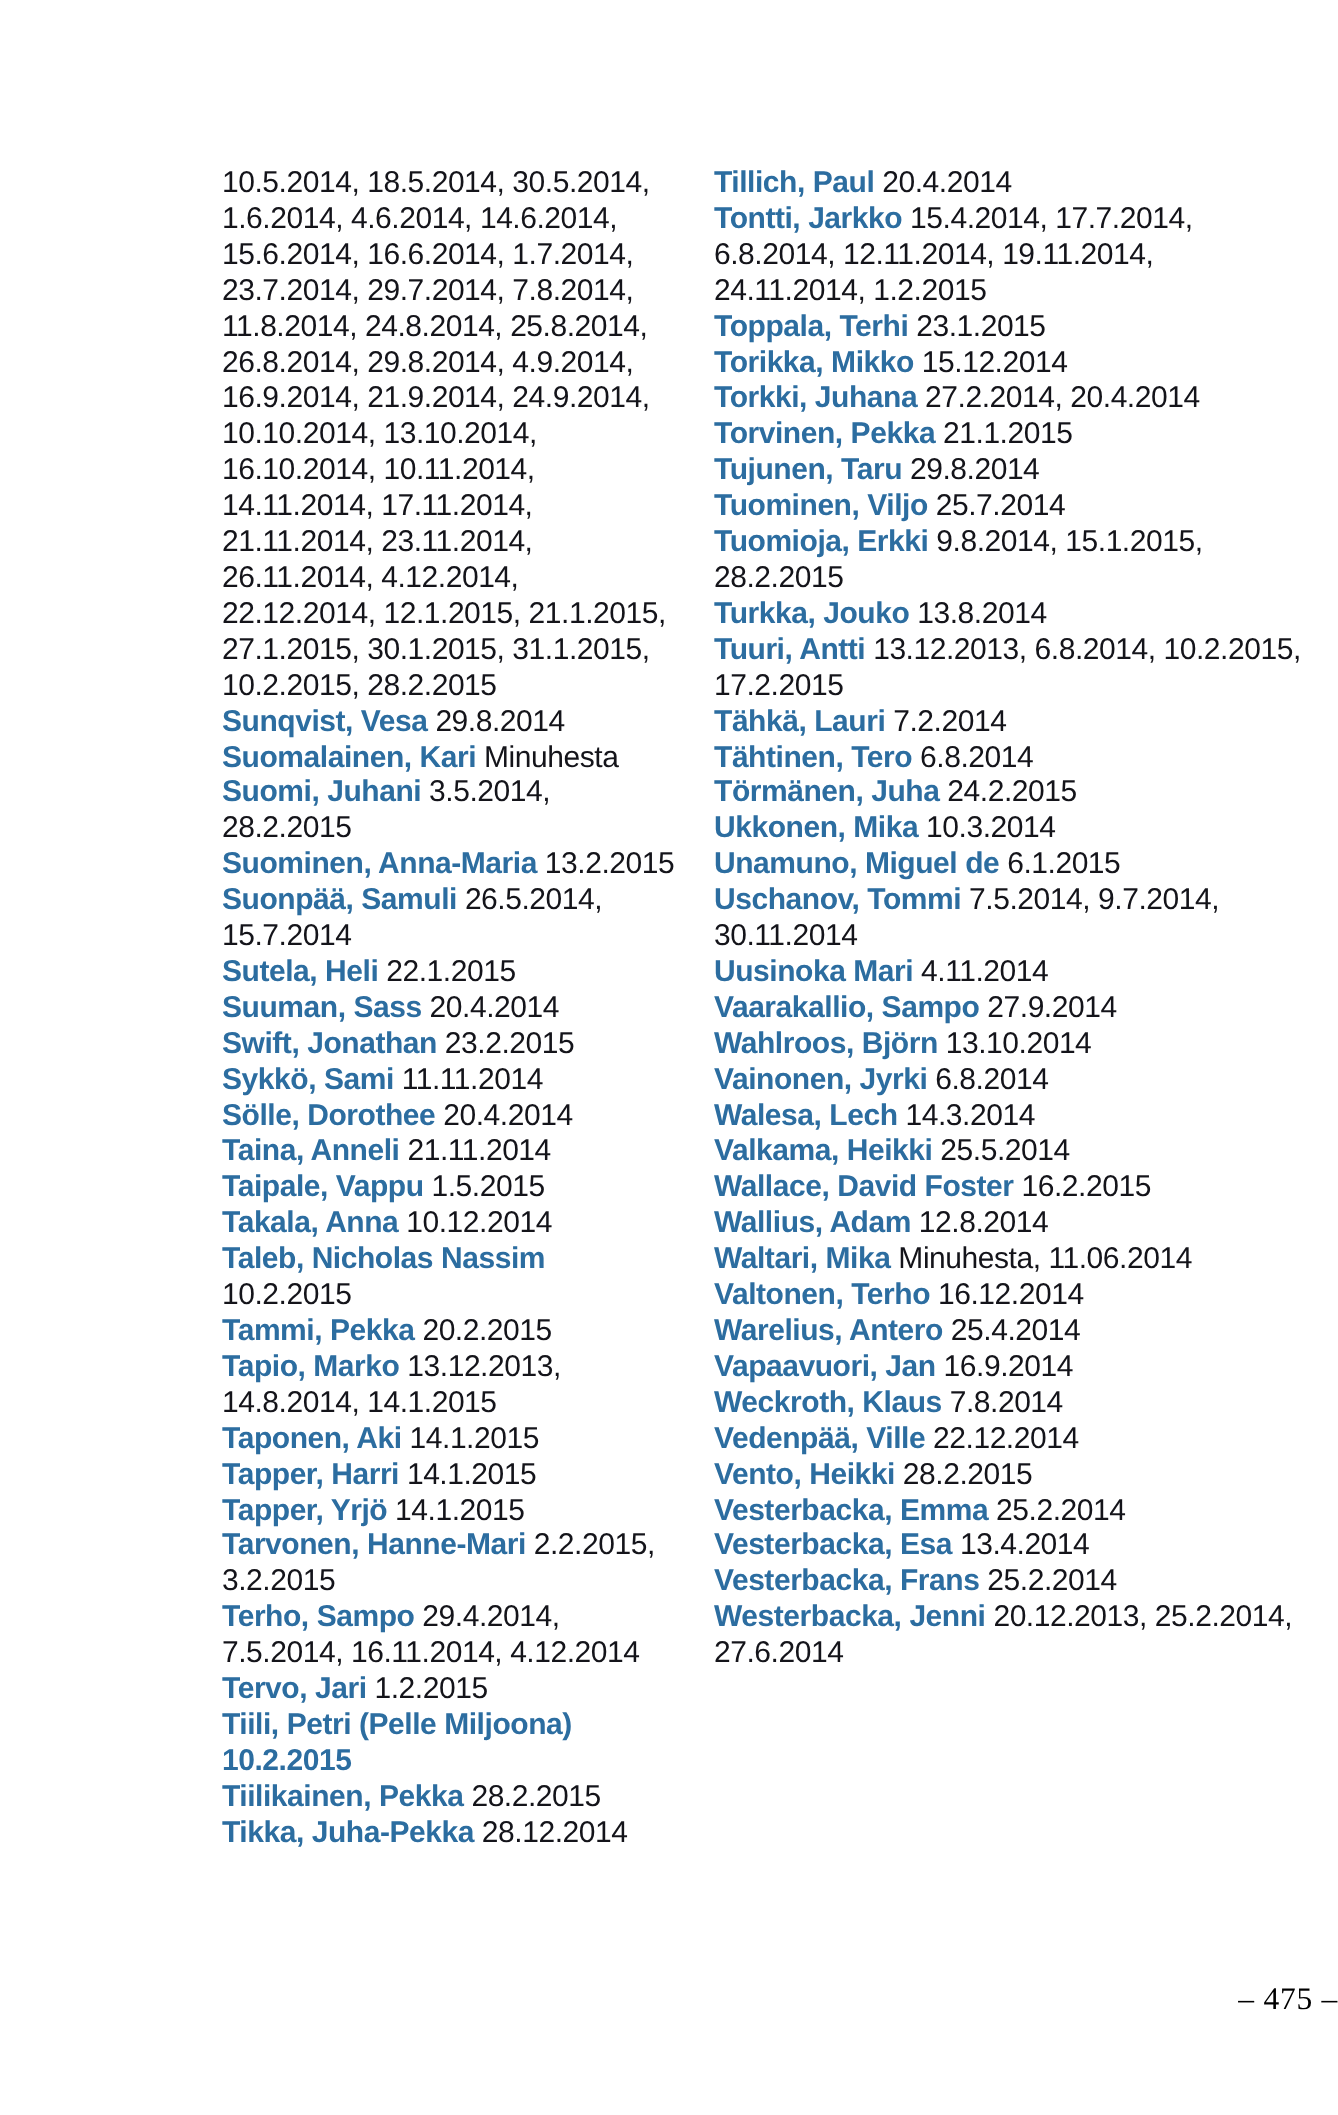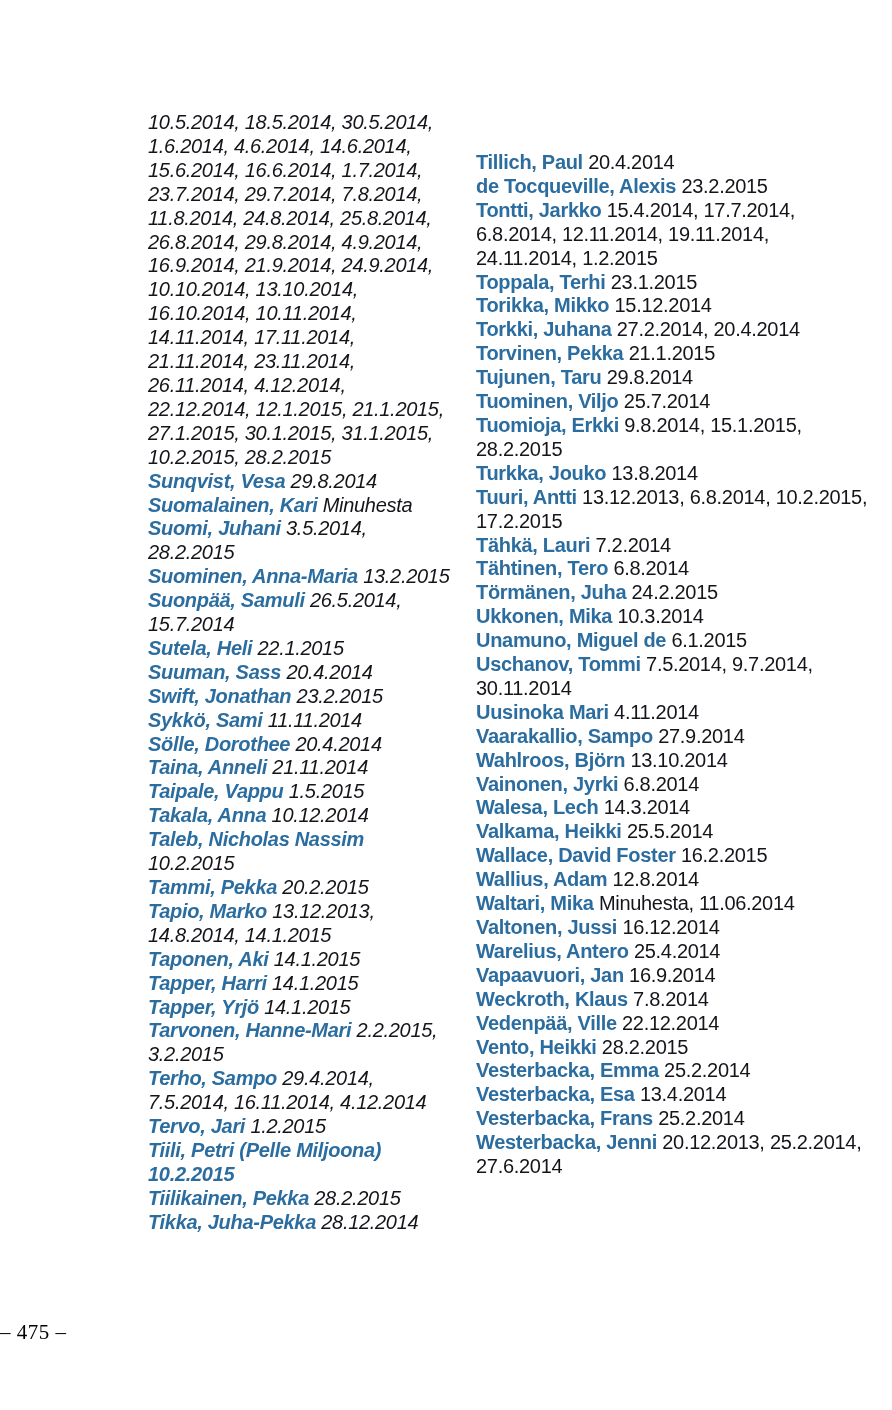--- a/index.html
+++ b/index.html
@@ -17,38 +17,38 @@
   }
   .col {
     position: absolute;
     top: 111px;
     font-size: 20px;
     line-height: 23.9px;
     letter-spacing: -0.3px;
     color: #14141A;
     text-align: left;
   }
-  .col-left  { left: 148px; width: 302px; font-style: italic; }
-  .col-right { left: 476px; width: 392px; margin-top: 40px; }
+  .col-left  { left: 148px; width: 302px; }
+  .col-right { left: 476px; width: 392px; }
   .entry { margin: 0; padding: 0; }
   .entry .name {
     font-weight: bold;
     color: #2C6DA0;
   }
   .entry .dates { color: #14141A; }
   .entry .dates.emphasis {
     font-weight: bold;
     color: #2C6DA0;
   }
   .footer {
     position: absolute;
     top: 1320px;
     left: 0;
     width: 892px;
-    text-align: left;
+    text-align: right;
     font-family: "Liberation Serif", serif;
     font-size: 21px;
     color: #000000;
     letter-spacing: 0.5px;
   }
 </style>
 </head>
 <body>
 
 <div class="page">
@@ -75,21 +75,20 @@
       <div class="entry"><span class="name">Tapper, Yrjö</span> <span class="dates">14.1.2015</span></div>
       <div class="entry"><span class="name">Tarvonen, Hanne-Mari</span> <span class="dates">2.2.2015, 3.2.2015</span></div>
       <div class="entry"><span class="name">Terho, Sampo</span> <span class="dates">29.4.2014, 7.5.2014, 16.11.2014, 4.12.2014</span></div>
       <div class="entry"><span class="name">Tervo, Jari</span> <span class="dates">1.2.2015</span></div>
       <div class="entry"><span class="name">Tiili, Petri (Pelle Miljoona)</span> <span class="dates emphasis">10.2.2015</span></div>
       <div class="entry"><span class="name">Tiilikainen, Pekka</span> <span class="dates">28.2.2015</span></div>
       <div class="entry"><span class="name">Tikka, Juha-Pekka</span> <span class="dates">28.12.2014</span></div>
     </div>
   <div class="col col-right">
       <div class="entry"><span class="name">Tillich, Paul</span> <span class="dates">20.4.2014</span></div>
-      <div class="entry"><span class="name">de Tocqueville, Alexis</span> <span class="dates">23.2.2015</span></div>
       <div class="entry"><span class="name">Tontti, Jarkko</span> <span class="dates">15.4.2014, 17.7.2014, 6.8.2014, 12.11.2014, 19.11.2014, 24.11.2014, 1.2.2015</span></div>
       <div class="entry"><span class="name">Toppala, Terhi</span> <span class="dates">23.1.2015</span></div>
       <div class="entry"><span class="name">Torikka, Mikko</span> <span class="dates">15.12.2014</span></div>
       <div class="entry"><span class="name">Torkki, Juhana</span> <span class="dates">27.2.2014, 20.4.2014</span></div>
       <div class="entry"><span class="name">Torvinen, Pekka</span> <span class="dates">21.1.2015</span></div>
       <div class="entry"><span class="name">Tujunen, Taru</span> <span class="dates">29.8.2014</span></div>
       <div class="entry"><span class="name">Tuominen, Viljo</span> <span class="dates">25.7.2014</span></div>
       <div class="entry"><span class="name">Tuomioja, Erkki</span> <span class="dates">9.8.2014, 15.1.2015, 28.2.2015</span></div>
       <div class="entry"><span class="name">Turkka, Jouko</span> <span class="dates">13.8.2014</span></div>
       <div class="entry"><span class="name">Tuuri, Antti</span> <span class="dates">13.12.2013, 6.8.2014, 10.2.2015, 17.2.2015</span></div>
@@ -101,21 +100,21 @@
       <div class="entry"><span class="name">Uschanov, Tommi</span> <span class="dates">7.5.2014, 9.7.2014, 30.11.2014</span></div>
       <div class="entry"><span class="name">Uusinoka Mari</span> <span class="dates">4.11.2014</span></div>
       <div class="entry"><span class="name">Vaarakallio, Sampo</span> <span class="dates">27.9.2014</span></div>
       <div class="entry"><span class="name">Wahlroos, Björn</span> <span class="dates">13.10.2014</span></div>
       <div class="entry"><span class="name">Vainonen, Jyrki</span> <span class="dates">6.8.2014</span></div>
       <div class="entry"><span class="name">Walesa, Lech</span> <span class="dates">14.3.2014</span></div>
       <div class="entry"><span class="name">Valkama, Heikki</span> <span class="dates">25.5.2014</span></div>
       <div class="entry"><span class="name">Wallace, David Foster</span> <span class="dates">16.2.2015</span></div>
       <div class="entry"><span class="name">Wallius, Adam</span> <span class="dates">12.8.2014</span></div>
       <div class="entry"><span class="name">Waltari, Mika</span> <span class="dates">Minuhesta, 11.06.2014</span></div>
-      <div class="entry"><span class="name">Valtonen, Jussi</span> <span class="dates">16.12.2014</span></div>
+      <div class="entry"><span class="name">Valtonen, Terho</span> <span class="dates">16.12.2014</span></div>
       <div class="entry"><span class="name">Warelius, Antero</span> <span class="dates">25.4.2014</span></div>
       <div class="entry"><span class="name">Vapaavuori, Jan</span> <span class="dates">16.9.2014</span></div>
       <div class="entry"><span class="name">Weckroth, Klaus</span> <span class="dates">7.8.2014</span></div>
       <div class="entry"><span class="name">Vedenpää, Ville</span> <span class="dates">22.12.2014</span></div>
       <div class="entry"><span class="name">Vento, Heikki</span> <span class="dates">28.2.2015</span></div>
       <div class="entry"><span class="name">Vesterbacka, Emma</span> <span class="dates">25.2.2014</span></div>
       <div class="entry"><span class="name">Vesterbacka, Esa</span> <span class="dates">13.4.2014</span></div>
       <div class="entry"><span class="name">Vesterbacka, Frans</span> <span class="dates">25.2.2014</span></div>
       <div class="entry"><span class="name">Westerbacka, Jenni</span> <span class="dates">20.12.2013, 25.2.2014, 27.6.2014</span></div>
     </div>

